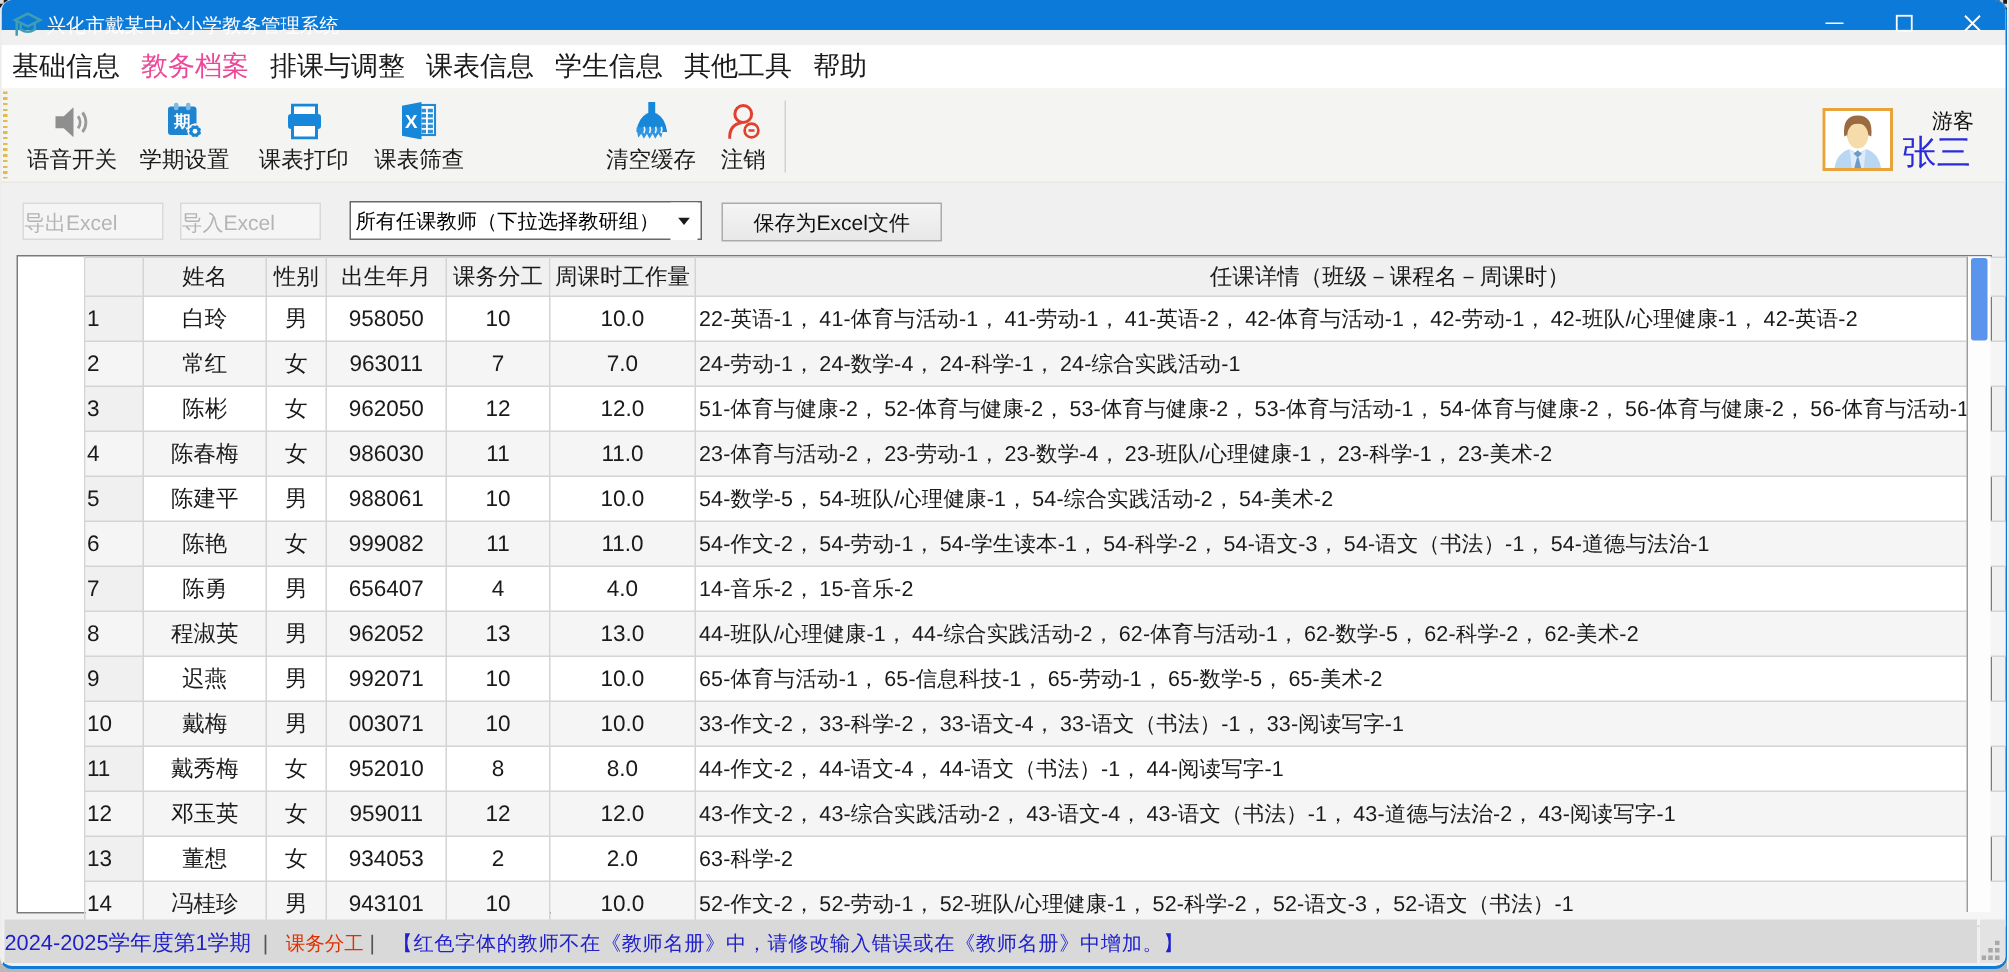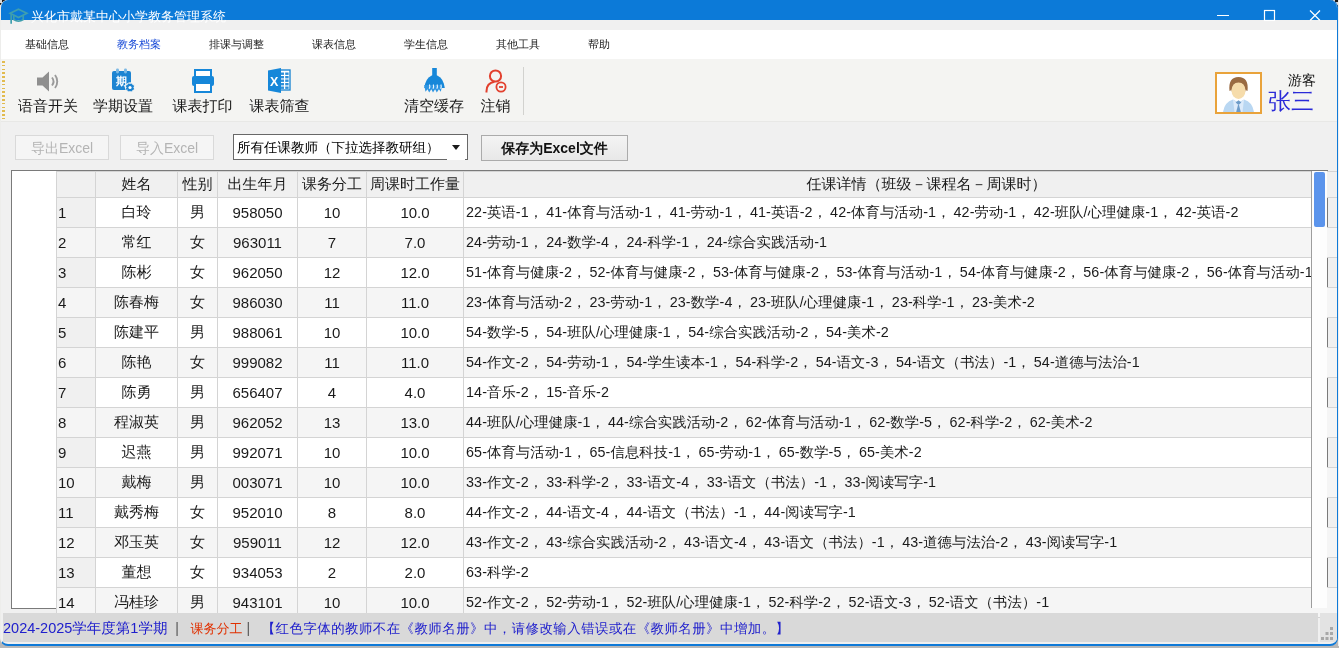--- a/index.html
+++ b/index.html
@@ -11,41 +11,41 @@
   #win { position:absolute; left:0; top:0; width:1338px; height:646px;
          background:#f0f0f0; border-left:1px solid #ededeb; border-right:1px solid #0f7ad8;
          border-bottom:2px solid #0f7ad8; border-radius:8px 8px 8px 8px; overflow:hidden; z-index:1; }
   
   #titlebar { position:absolute; left:0; top:0; width:100%; height:20px; background:#0c7ad8; }
   #titlebar .cap { position:absolute; left:7px; top:6px; }
   #titlebar .ttl { position:absolute; left:30px; top:8px; color:#fff; font-size:13px; }
   .winbtn { position:absolute; top:0; width:46px; height:30px; }
   
   #menubar { position:absolute; left:0; top:30px; width:100%; height:29px; background:#fff; }
-  #menubar span { display:inline-block; padding:0 24px; font-size:11px; color:#1a1a1a; line-height:29px; }
-  #menubar span.dis { color:#1d4ed8; }
+  #menubar span { display:inline-block; padding:0 7px; font-size:18px; color:#1a1a1a; line-height:29px; }
+  #menubar span.dis { color:#ec4899; }
   
   #toolbar { position:absolute; left:0; top:59px; width:100%; height:63px; background:#f4f4f2;
              border-bottom:1px solid #e8e8e6; }
   #toolbar .grip { position:absolute; left:1px; top:2px; width:4px; height:58px;
       background:repeating-linear-gradient(to bottom,#e2bb4e 0 1.6px,#f4f4f2 1.6px 3.8px); width:3px; }
   .tbtn { position:absolute; top:8px; text-align:center; }
   .tbtn .ic { height:26px; display:flex; align-items:flex-end; justify-content:center; }
   .tbtn .lb { font-size:15px; color:#1a1a1a; margin-top:4px; white-space:nowrap; }
   .tsep { position:absolute; left:522px; top:8px; width:1px; height:48px; background:#d2d2cf; }
   #avatar { position:absolute; left:1214px; top:13px; width:47px; height:42px;
             border:2px solid #e9a33b; background:#fff; }
   #guest { position:absolute; left:1267px; top:13px; font-size:14px; color:#111; line-height:16px;margin-left:20px; }
   #zhangsan { position:absolute; left:1267px; top:27px; font-size:23px; color:#2a2ad8; font-weight:normal; font-family:"Liberation Serif", serif; }
   
   #btnrow { position:absolute; left:0; top:122px; width:100%; height:48px; background:#f0f0f0; }
   .gbtn { position:absolute; top:13px; height:25px; background:#f5f5f5; border:1px solid #d9d9d9;
-          color:#b4b4b4; font-size:14px; text-align:center; line-height:24px; }
+          color:#b4b4b4; font-size:14px; line-height:24px; }
   .ebtn { position:absolute; top:13px; height:26px; background:linear-gradient(#f4f4f4,#e8e8e8);
-          border:1px solid #ababab; color:#111; font-size:14px; text-align:center; line-height:25px;font-weight:bold; }
+          border:1px solid #ababab; color:#111; font-size:14px; text-align:center; line-height:25px; }
   #combo { position:absolute; left:232px; top:12px; width:235px; height:26px; background:#fff;
            border:1px solid #686868; }
   #combo .ctext { position:absolute; left:3px; top:4px; font-size:13.5px; color:#000; }
   #combo .carr { position:absolute; right:2px; top:0; width:18px; height:25px; background:#fff;
                  display:flex; align-items:center; justify-content:center; }
   
   #grid { position:absolute; left:10px; top:170px; width:1317px; height:439px;
           background:#fff; border:1px solid #7a7a7a;padding-left:44px; }
   table { border-collapse:collapse; table-layout:fixed; width:1299px; font-size:15px; color:#1a1a1a; }
   td,th { border:1px solid #d4d4d4; overflow:hidden; white-space:nowrap; font-weight:normal; padding:0; }

